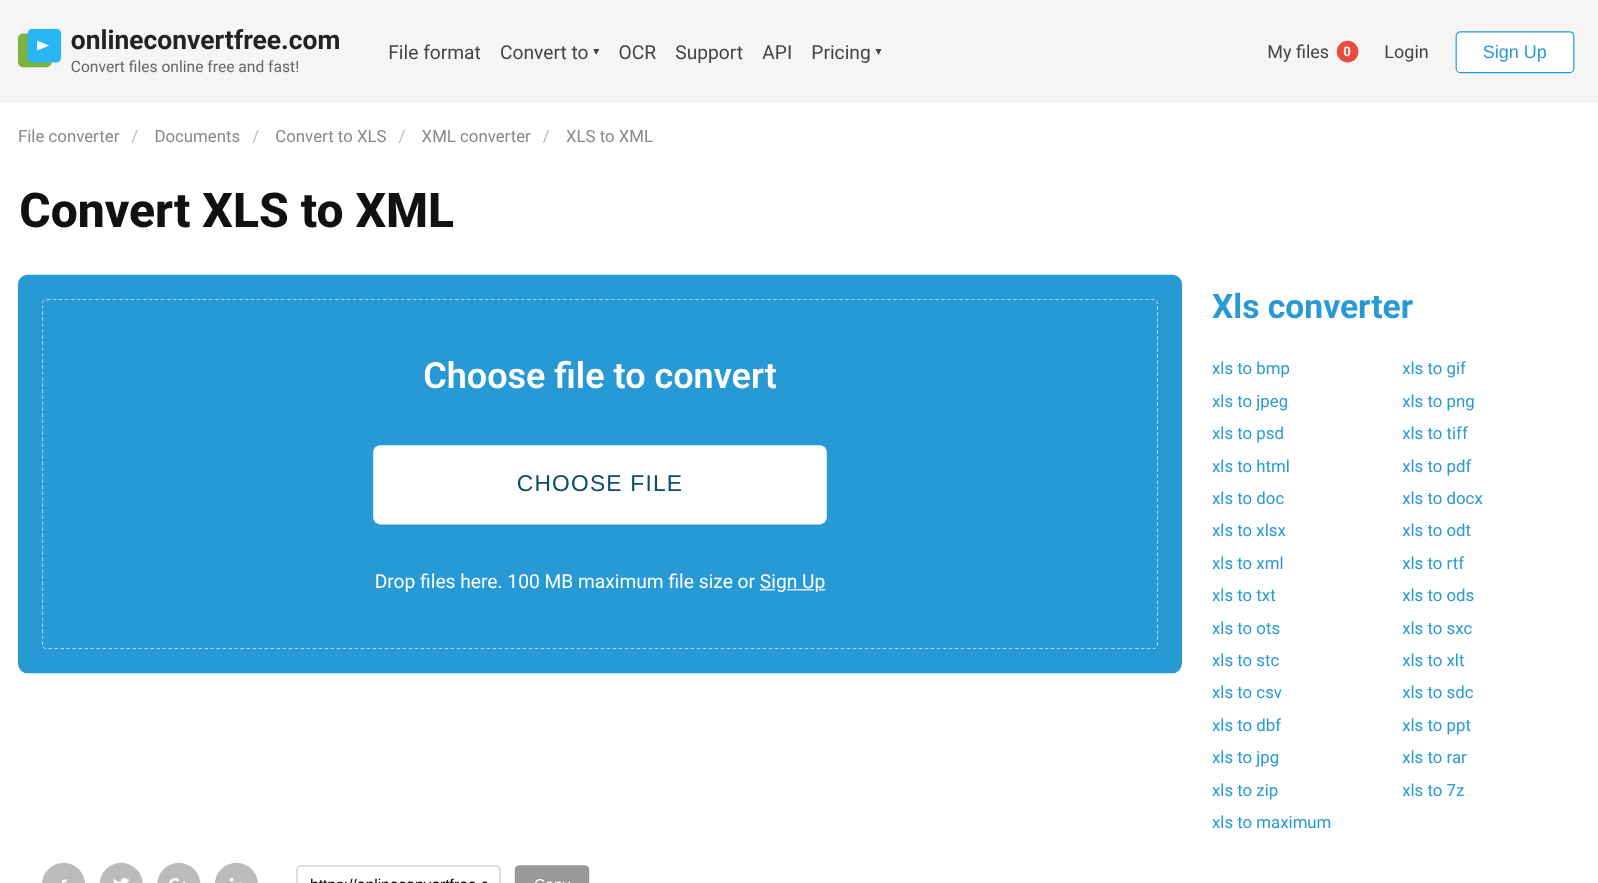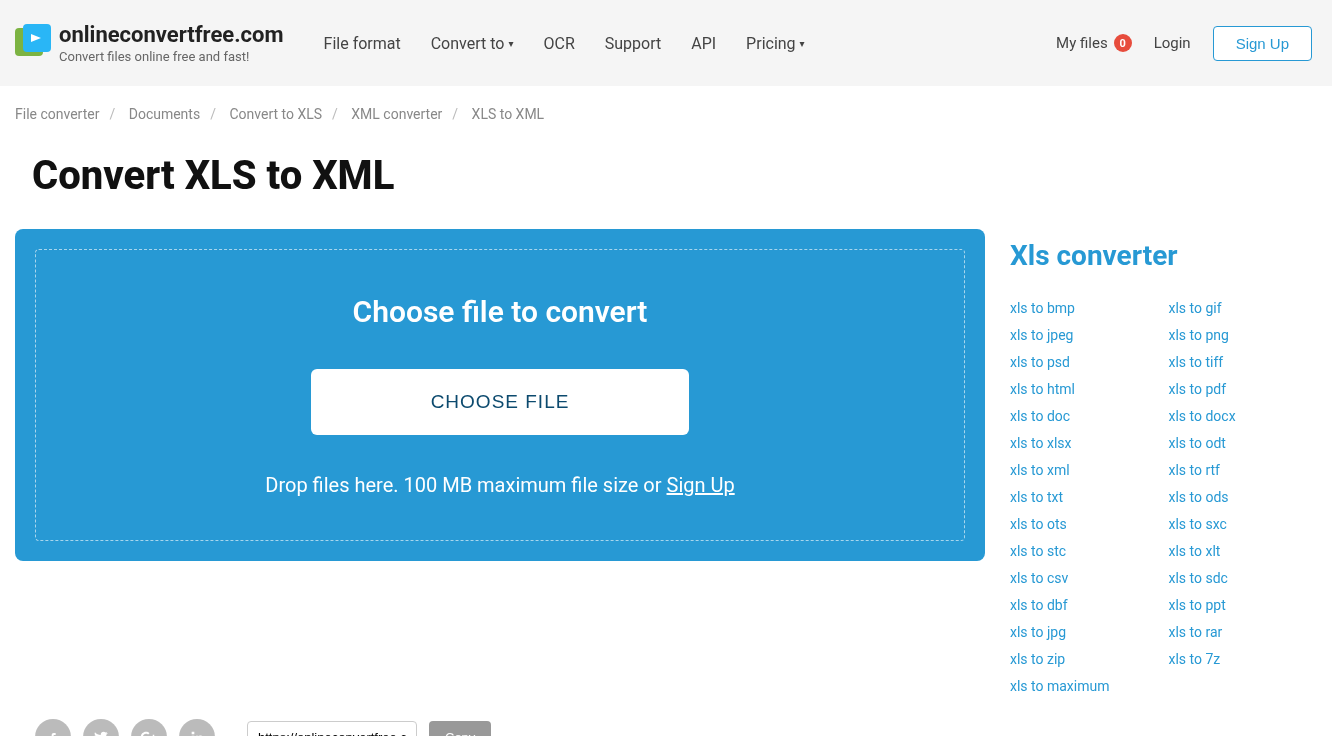--- a/index.html
+++ b/index.html
@@ -3,38 +3,38 @@
 <meta charset="utf-8">
 <style>
 * { margin: 0; padding: 0; box-sizing: border-box; }
 body { font-family: -apple-system, BlinkMacSystemFont, "Segoe UI", Roboto, Arial, sans-serif; color: #333; background: #fff; }
 .header { background: #f5f5f5; height: 86px; display: flex; align-items: center; padding: 0 15px; }
 .logo-area { display: flex; align-items: flex-start; margin-right: 40px; }
 .logo-icon { width: 36px; height: 36px; margin-right: 8px; margin-top: 2px; }
 .logo-text { display: flex; flex-direction: column; }
 .logo-name { font-size: 22px; font-weight: 700; color: #222; }
 .logo-tag { font-size: 13px; color: #666; margin-top: 2px; }
-.nav { display: flex; gap: 30px; align-items: center; flex: 1; }
+.nav { display: flex; gap: 16px; align-items: center; flex: 1; }
 .nav-item { font-size: 16px; color: #444; cursor: pointer; display: flex; align-items: center; gap: 4px; }
 .nav-item .chev { font-size: 10px; }
 .right-nav { display: flex; align-items: center; gap: 22px; margin-right: 5px; }
 .my-files { font-size: 15px; color: #444; cursor: pointer; display: flex; align-items: center; gap: 6px; }
 .badge { background: #e74c3c; color: #fff; border-radius: 50%; width: 18px; height: 18px; display: inline-flex; align-items: center; justify-content: center; font-size: 11px; font-weight: bold; }
 .login { font-size: 15px; color: #444; cursor: pointer; }
 .signup { border: 1px solid #2799d4; color: #2799d4; background: #fff; padding: 8px 22px; border-radius: 4px; font-size: 15px; cursor: pointer; }
 .breadcrumb { padding: 20px 15px 10px; font-size: 14px; color: #888; }
 .breadcrumb span { color: #888; }
 .breadcrumb .sep { margin: 0 10px; color: #bbb; }
-.page-title { font-size: 40px; font-weight: 800; color: #111; padding: 20px 32px 30px; }
+.page-title { font-size: 40px; font-weight: 800; color: #111; padding: 20px 16px 30px; }
 .content { display: flex; padding: 0 15px; gap: 25px; }
 .dropzone { flex: 0 0 970px; background: #2799d4; border-radius: 8px; padding: 20px; position: relative; height: 332px; }
 .dropzone-inner { border: 1px dashed rgba(255,255,255,0.6); border-radius: 4px; height: 100%; display: flex; flex-direction: column; align-items: center; justify-content: center; }
 .dz-title { color: #fff; font-size: 30px; font-weight: 600; margin-bottom: 40px; }
 .choose-btn { background: #fff; color: #0c4a6e; font-size: 19px; font-weight: 400; letter-spacing: 1px; padding: 22px 120px; border: none; border-radius: 6px; cursor: pointer; }
-.dz-hint { color: #fff; font-size: 20px; margin-top: 38px; }
+.dz-hint { color: #fff; font-size: 16px; margin-top: 38px; }
 .dz-hint a { color: #fff; text-decoration: underline; cursor: pointer; }
 .sidebar { flex: 1; padding-top: 10px; }
 .sb-title { color: #2799d4; font-size: 28px; font-weight: 700; margin-bottom: 28px; }
 .sb-links { display: grid; grid-template-columns: 1fr 1fr; column-gap: 10px; row-gap: 11px; }
 .sb-link { color: #2799d4; font-size: 14px; cursor: pointer; }
 .share-row { display: flex; align-items: center; gap: 12px; padding: 25px 35px; }
 .social { width: 36px; height: 36px; border-radius: 50%; background: #bbb; display: flex; align-items: center; justify-content: center; cursor: pointer; }
 .social svg { fill: #fff; }
 .url-input { border: 1px solid #ccc; border-radius: 4px; padding: 8px 10px; font-size: 13px; width: 170px; margin-left: 20px; }
 .copy-btn { background: #999; color: #fff; border: none; border-radius: 4px; padding: 9px 16px; font-size: 13px; cursor: pointer; }

